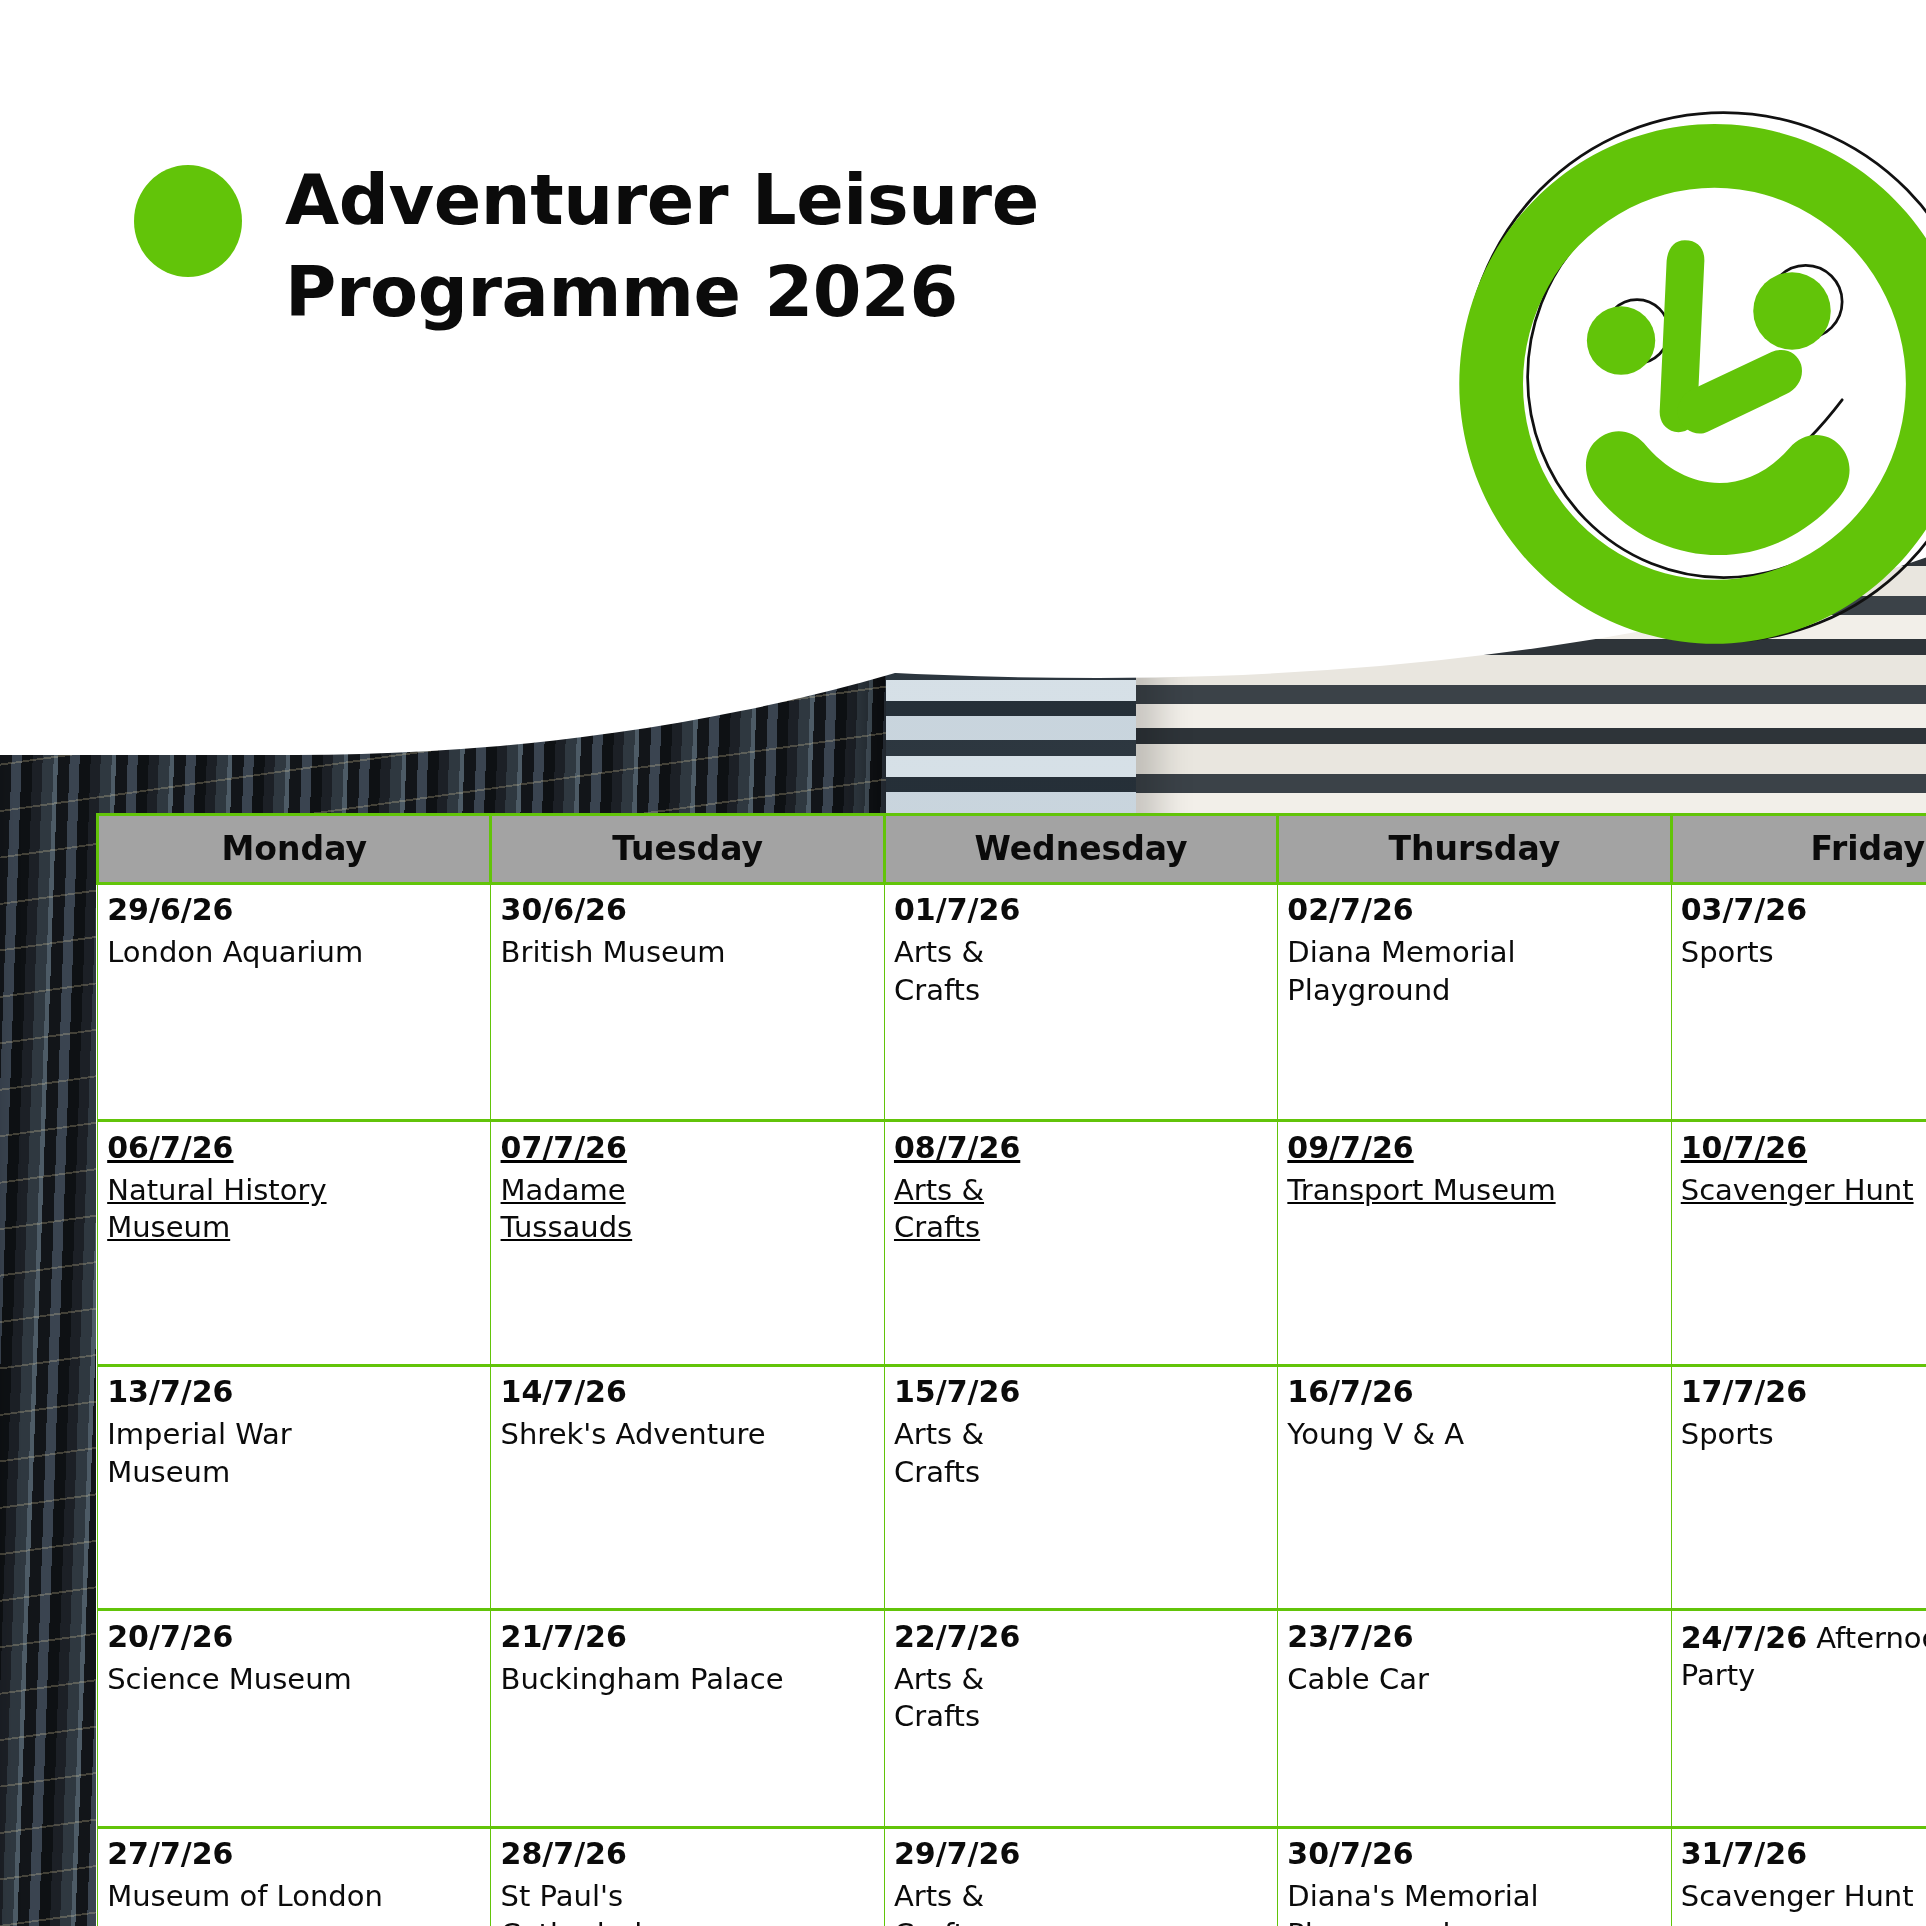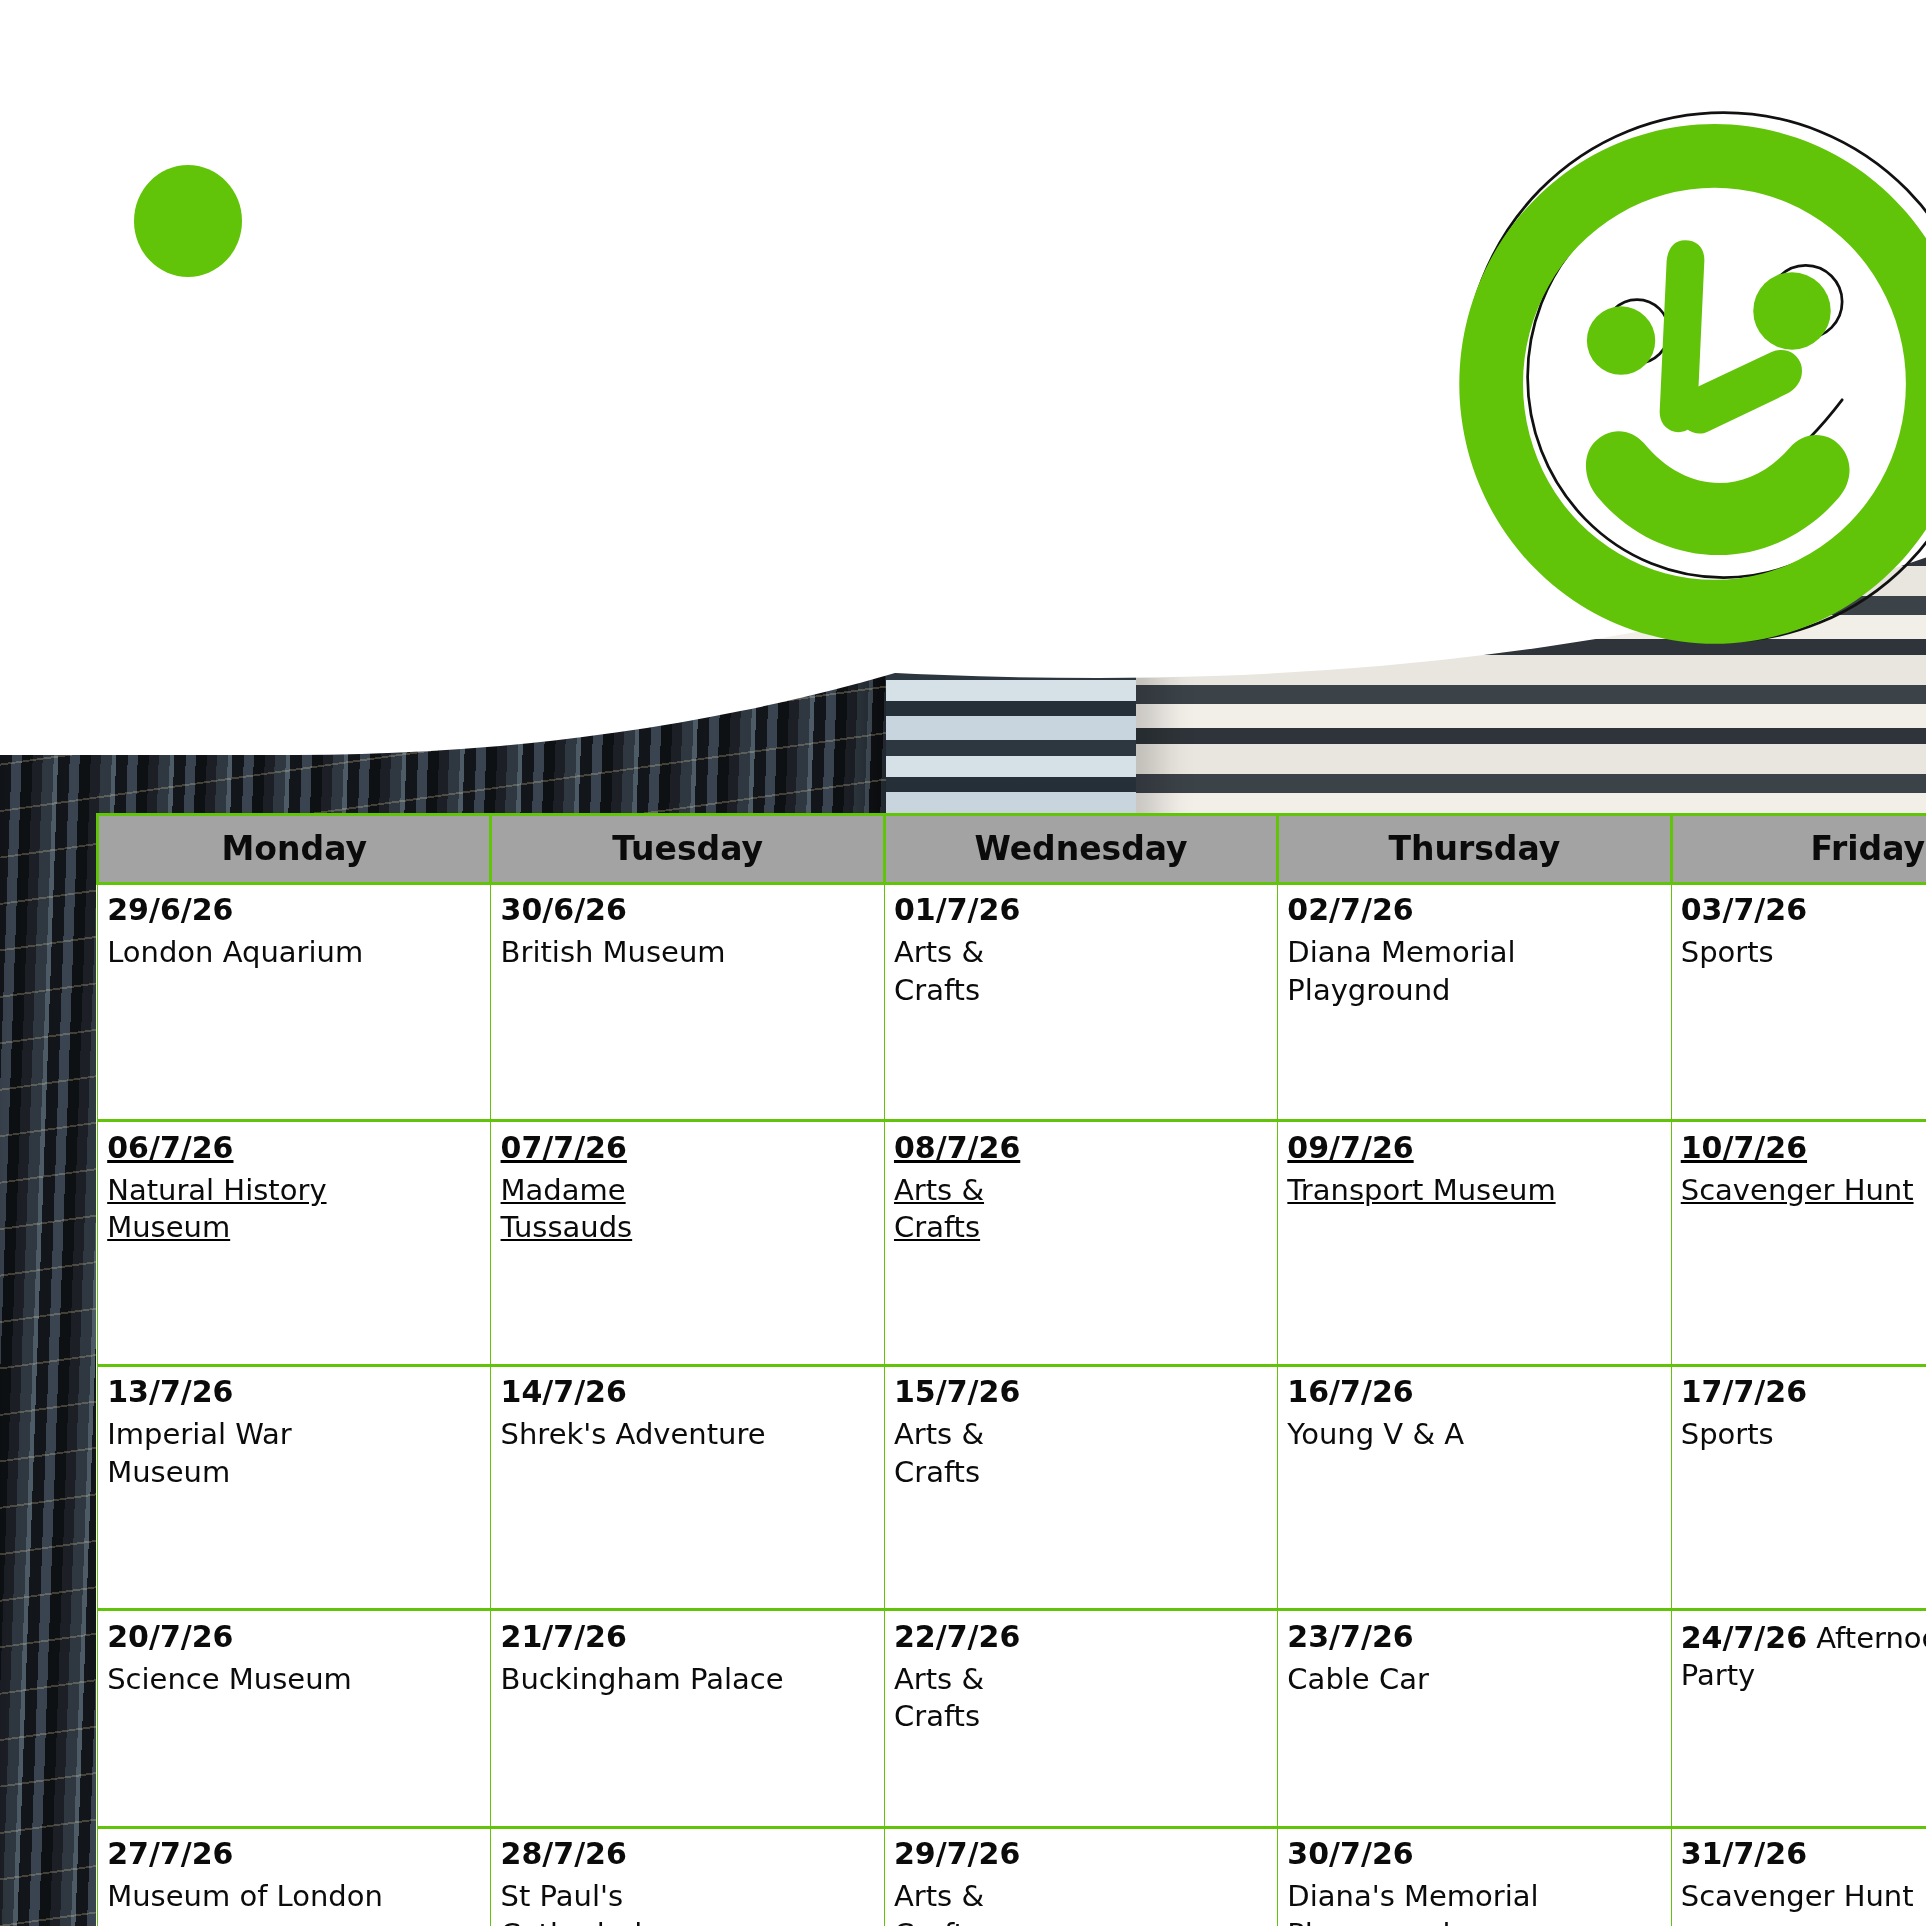--- a/index.html
+++ b/index.html
@@ -191,20 +191,22 @@
   <div class="bld-right"></div>
   <div class="facade-left"></div>
 </div>
 
 <div class="header-swoosh"></div>
 <div class="header-swoosh2"></div>
 
 <div class="bullet-dot"></div>
 
 <div class="title-block">
+  <div class="title-line">Adventurer Leisure</div>
+  <div class="title-line">Programme 2026</div>
 </div>
 
 <div class="logo">
   <svg viewBox="0 0 480 490" xmlns="http://www.w3.org/2000/svg">
 
     <g fill="none" stroke="#111" stroke-width="2.4">
       <ellipse cx="248" cy="238" rx="228" ry="232"></ellipse>
       <ellipse cx="248" cy="238" rx="172" ry="176"></ellipse>
       <circle cx="172" cy="198" r="28"></circle>
       <circle cx="320" cy="172" r="32"></circle>

